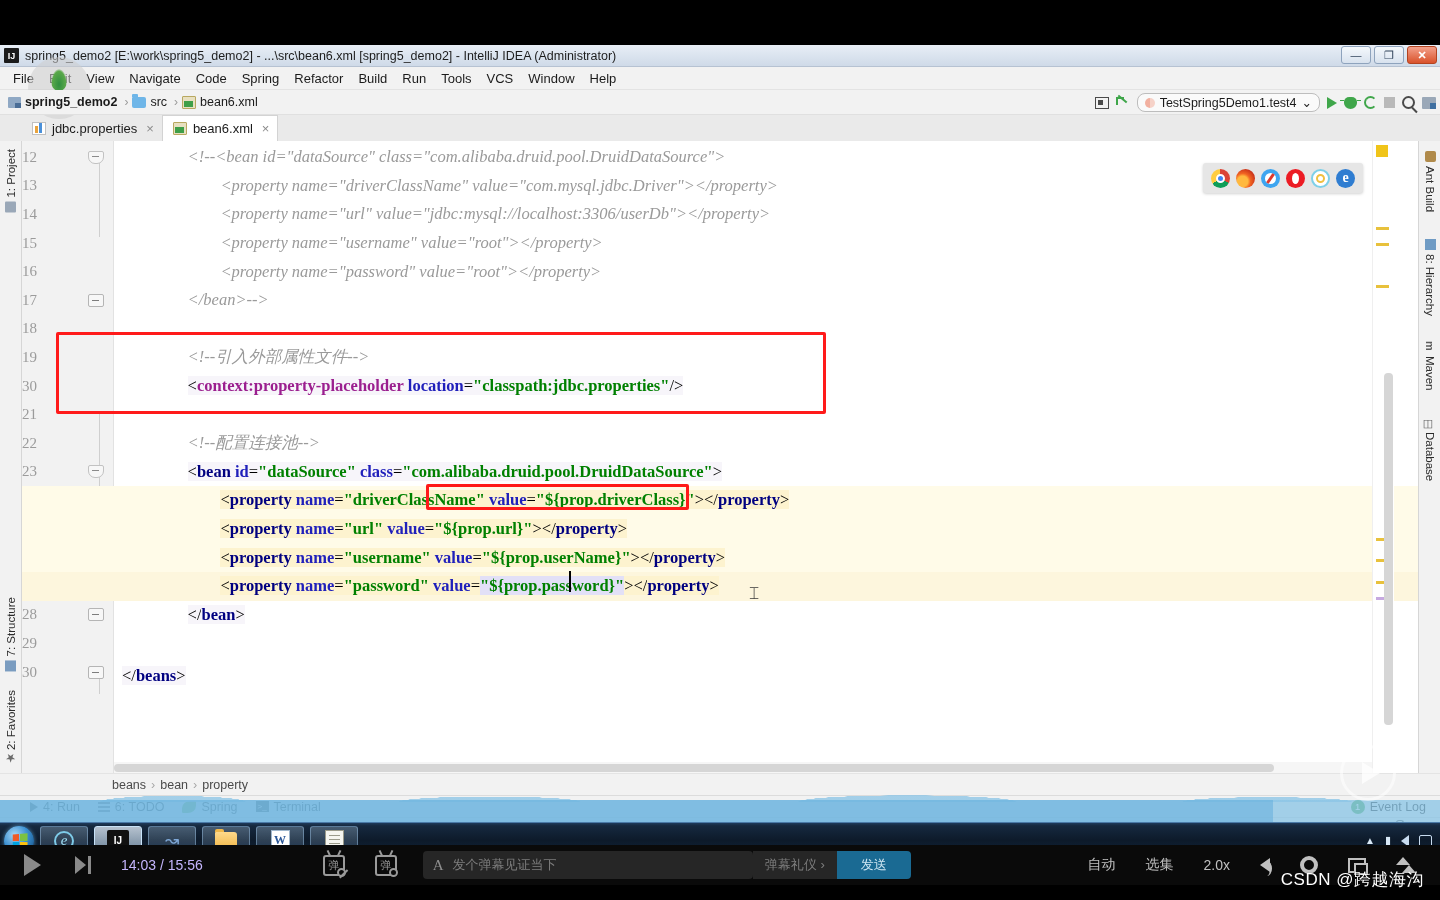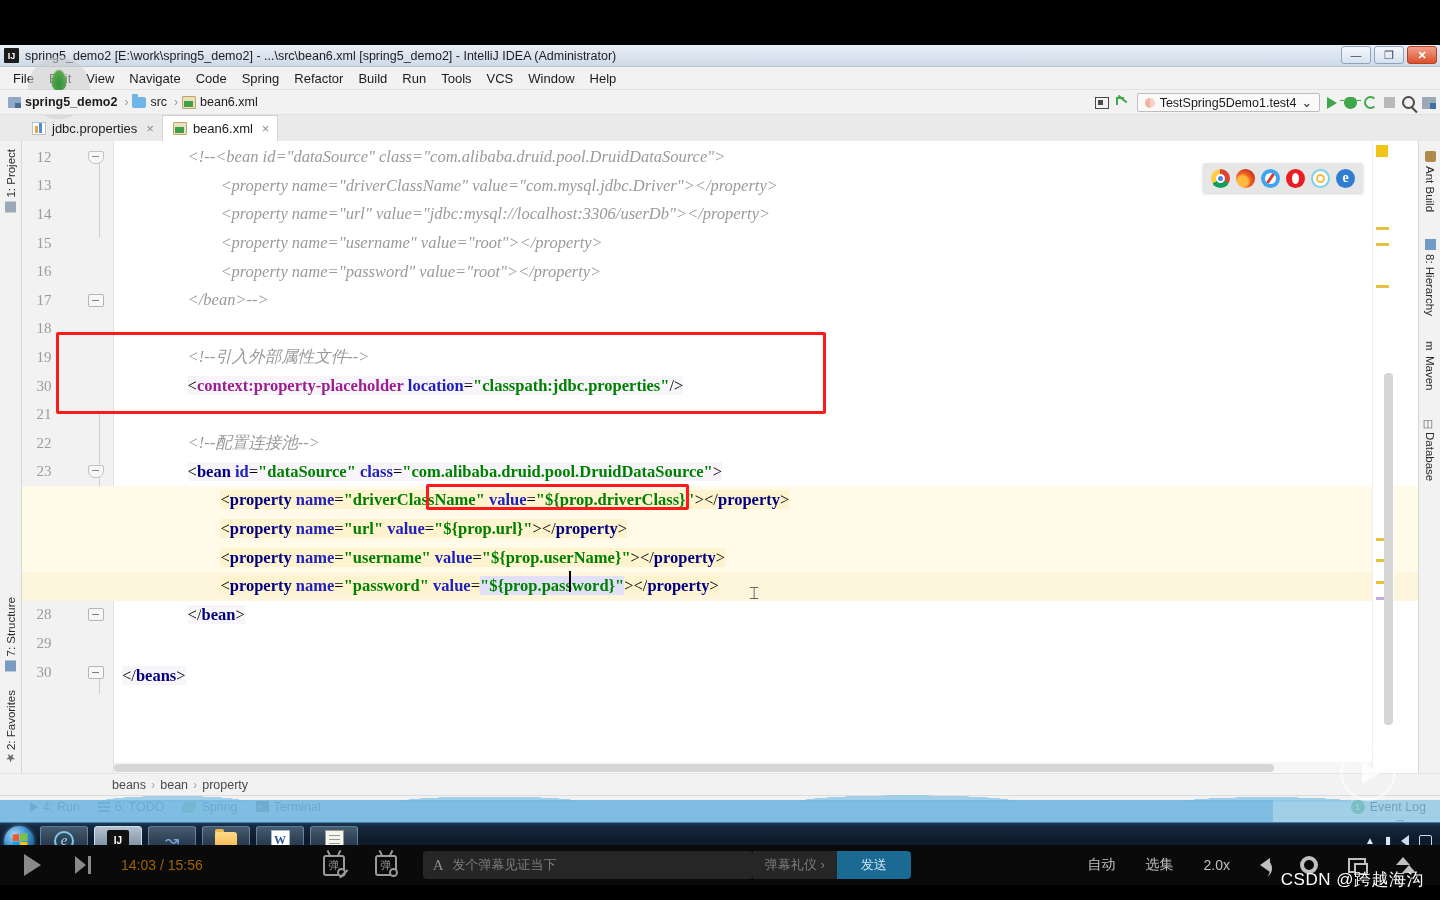--- a/index.html
+++ b/index.html
@@ -81,21 +81,21 @@
   .ico-folder:before{content:"";position:absolute;top:-3px;left:0;width:6px;height:3px;background:#6fb6e8;border-radius:1px 1px 0 0;}
   .ico-xml { width:14px;height:13px;background:#e8e0c0;border:1px solid #b8a860;border-radius:1px;position:relative;}
   .ico-xml:after{content:"";position:absolute;left:1px;bottom:1px;width:9px;height:6px;background:#3f9f48;}
   .ico-props { width:14px;height:13px;background:#fff;border:1px solid #c0c0c0;position:relative;overflow:hidden;}
   .ico-props:before{content:"";position:absolute;left:2px;bottom:1px;width:3px;height:7px;background:#e8a33d;}
   .ico-props:after{content:"";position:absolute;left:6px;bottom:1px;width:3px;height:10px;background:#4a90d9;}
 
   .navbar-right { position: absolute; right: 4px; top: 0; height: 25px; display: flex; align-items: center; gap: 7px; }
   .runcfg {
     display: flex; align-items: center; gap: 5px; height: 19px; padding: 0 7px;
-    border: 1px solid #bdbdbd; background: #fafafa; border-radius: 2px; font-size: 12.5px;
+    border: 1px solid #bdbdbd; background: #fafafa; border-radius: 8px; font-size: 12.5px;
   }
   .runcfg .dot { width: 10px; height: 10px; border-radius: 50%; background: linear-gradient(90deg,#f2b0a0 50%,#f6d2c8 50%); }
   .tri-green { width:0;height:0;border-left:10px solid #3fa64a;border-top:6px solid transparent;border-bottom:6px solid transparent;}
   .ic-bug { width:13px;height:12px;background:#3fa64a;border-radius:40% 40% 50% 50%;position:relative;}
   .ic-bug:before,.ic-bug:after{content:"";position:absolute;top:3px;width:4px;height:1.5px;background:#3fa64a;}
   .ic-bug:before{left:-4px;} .ic-bug:after{right:-4px;}
   .ic-runcov { width:13px;height:13px;border:2px solid #3fa64a;border-radius:50%;border-right-color:transparent; position:relative;}
   .ic-stop { width:11px;height:11px;background:#b9b9b9; }
   .ic-search { width:13px;height:13px;border:2px solid #4a4a4a;border-radius:50%;position:relative;}
   .ic-search:after{content:"";position:absolute;right:-5px;bottom:-4px;width:7px;height:2px;background:#4a4a4a;transform:rotate(45deg);}
@@ -135,21 +135,21 @@
 
   .gutter {
     position: absolute; left: 0; top: 0; width: 92px; height: 100%;
     background: #f2f2f2; border-right: 1px solid #e2e2e2;
   }
   .gline {
     position: absolute; left: 0; width: 92px; height: 28.6px;
     font-family: "Liberation Serif", serif; font-size: 15px; color: #9b9b9b;
     display: flex; align-items: center;
   }
-  .gnum { width: 48px; text-align: center; padding-right: 4px; }
+  .gnum { width: 48px; text-align: left; padding-right: 4px; }
   .gfold {
     width: 16px; margin-left: 18px; height: 13px; position: relative;
   }
   .gfold.minus { border: 1px solid #b5b5b5; background: #f7f7f7; border-radius: 2px; }
   .gfold.minus:after { content:""; position:absolute; left:3px; top:5px; width:7px; height:1px; background:#7d7d7d; }
   .gfold.shield { border: 1px solid #c2c2c2; background:#f7f7f7; border-radius: 2px 2px 7px 7px; }
   .gfold.shield:after { content:""; position:absolute; left:3px; top:4px; width:7px; height:1px; background:#8b8b8b; }
   .foldline { position: absolute; left: 77px; width: 1px; background: #cfcfcf; }
 
   .code-area { position: absolute; left: 92px; top: 0; right: 46px; height: 100%; }
@@ -326,21 +326,21 @@
 
   
   .player {
     position: absolute; left: 0; top: 845px; width: 1440px; height: 40px;
     background: #0a0a0a; display: flex; align-items: center; color: #c6c6c6;
   }
   .p-play { width:0;height:0;border-left:17px solid #8a8a8a;border-top:11px solid transparent;border-bottom:11px solid transparent; margin-left:24px;}
   .p-next { margin-left: 34px; position: relative; width: 16px; height: 18px; }
   .p-next:before{content:"";position:absolute;left:0;top:0;width:0;height:0;border-left:11px solid #8a8a8a;border-top:9px solid transparent;border-bottom:9px solid transparent;}
   .p-next:after{content:"";position:absolute;right:0;top:0;width:3px;height:18px;background:#8a8a8a;}
-  .p-time { margin-left: 30px; font-size: 14px; color:#a16207; white-space: nowrap; }
+  .p-time { margin-left: 30px; font-size: 14px; color:#c4b5fd; white-space: nowrap; }
   .p-dmicon {
     width: 22px; height: 21px; border: 2px solid #9a9a9a; border-radius: 3px;
     position: relative; color:#9a9a9a; font-size: 11px;
     display:flex;align-items:center;justify-content:center; font-family:"Liberation Sans",sans-serif;
   }
   .p-dmicon:before{content:"";position:absolute;left:3px;top:-7px;width:2px;height:7px;background:#9a9a9a;transform:rotate(-25deg);}
   .p-dmicon:after{content:"";position:absolute;right:3px;top:-7px;width:2px;height:7px;background:#9a9a9a;transform:rotate(25deg);}
   .p-dmicon .sub{position:absolute;right:-3px;bottom:-3px;width:9px;height:9px;border-radius:50%;border:2px solid #9a9a9a;background:#0a0a0a;}
   .p-dmicon .sub.slash:after{content:"";position:absolute;left:-1px;top:3px;width:11px;height:1.5px;background:#9a9a9a;transform:rotate(-45deg);}
   .p-input {

